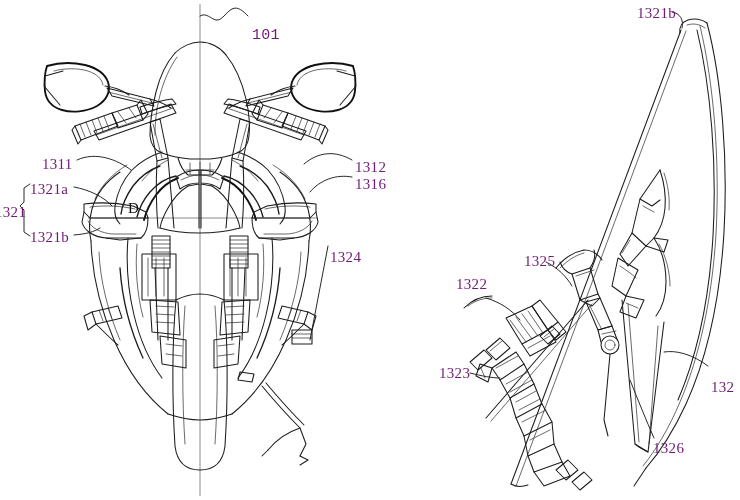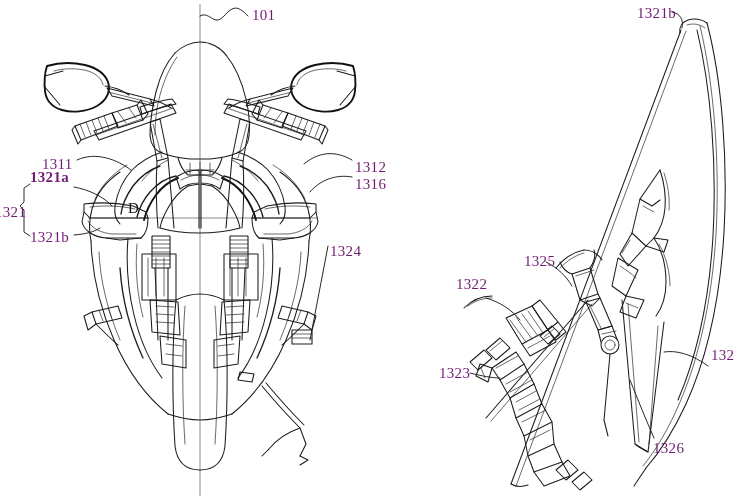--- a/index.html
+++ b/index.html
@@ -443,41 +443,41 @@
         <path class="lead" d="M486 298 C500 302 512 310 520 320"></path>
         <path class="lead" d="M470 373 C482 376 492 378 500 378"></path>
         <path class="lead" d="M708 366 C692 354 676 350 664 352"></path>
         <path class="lead" d="M654 438 C646 420 638 400 630 380"></path>
       </g>
     </g>
   </svg>
 
   <div class="section-mark" style="left:128px; top:200px;">D</div>
 
-  <div class="ref-label" style="left:252px; top:8px;">101</div>
+  <div class="ref-label" style="left:252px; top:28px;font-family:Liberation Mono, monospace;">101</div>
 
   <div class="ref-label" style="left:42px; top:157px;">1311</div>
 
-  <div class="ref-label" style="left:30px; top:170px;font-weight:bold;">1321a</div>
+  <div class="ref-label" style="left:30px; top:182px;">1321a</div>
 
   <div class="ref-label" style="left:-5px; top:205px;">1321</div>
 
   <div class="ref-label" style="left:30px; top:230px;">1321b</div>
 
   <div class="ref-label" style="left:355px; top:160px;">1312</div>
 
   <div class="ref-label" style="left:355px; top:177px;">1316</div>
 
-  <div class="ref-label" style="left:330px; top:244px;">1324</div>
+  <div class="ref-label" style="left:330px; top:250px;">1324</div>
 
   <div class="ref-label" style="left:637px; top:6px;">1321b</div>
 
   <div class="ref-label" style="left:524px; top:254px;text-align:center;">1325</div>
 
   <div class="ref-label" style="left:456px; top:277px;">1322</div>
 
   <div class="ref-label" style="left:439px; top:366px;">1323</div>
 
-  <div class="ref-label" style="left:711px; top:348px;">132</div>
+  <div class="ref-label" style="left:711px; top:380px;">132</div>
 
   <div class="ref-label" style="left:653px; top:441px;">1326</div>
 
 </div>
 
 </body></html>

